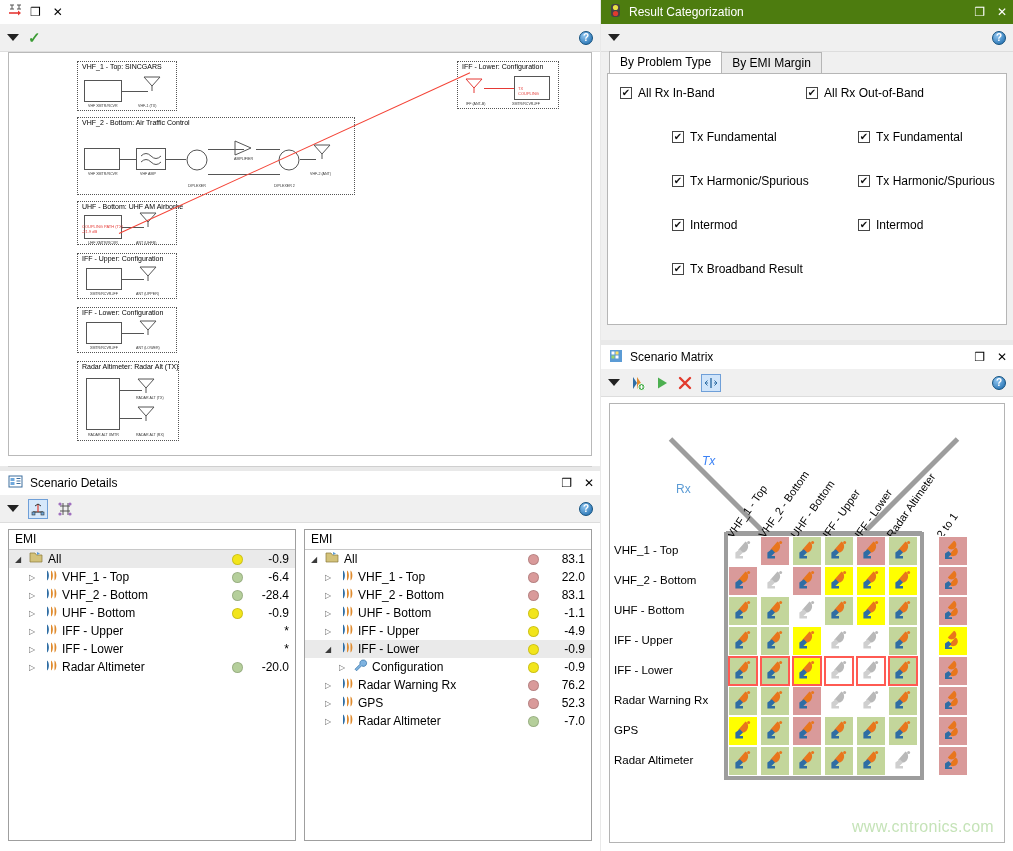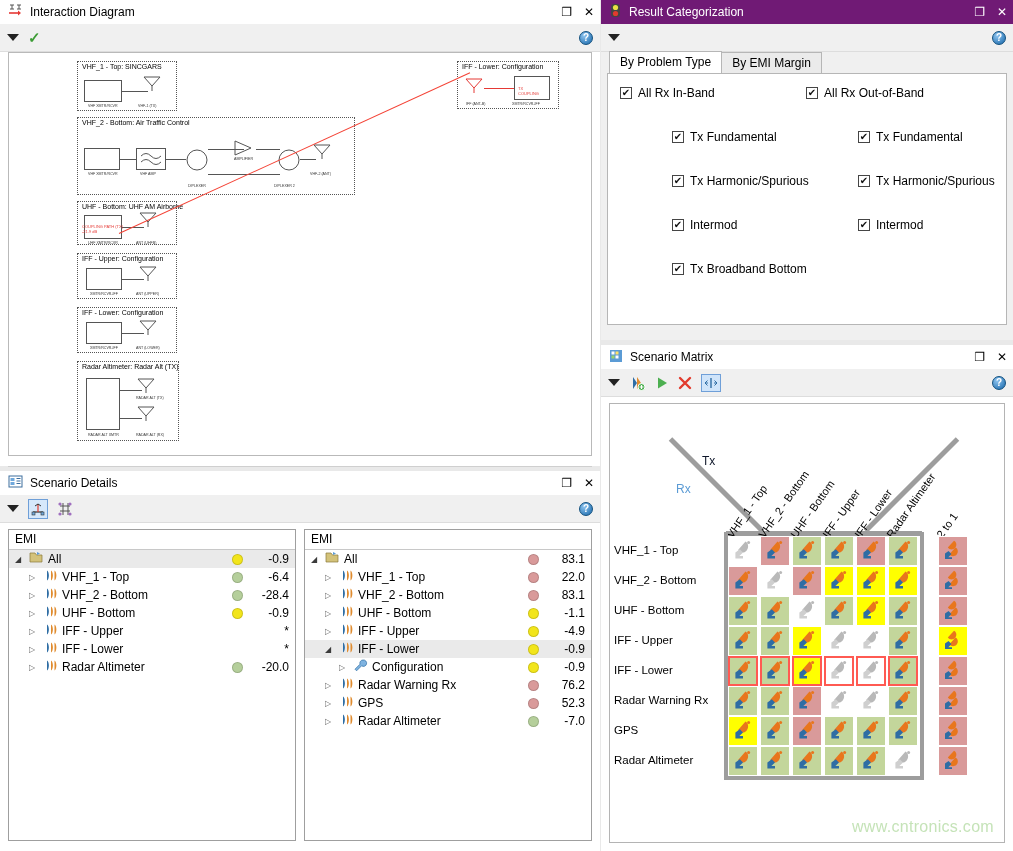--- a/index.html
+++ b/index.html
@@ -13,21 +13,21 @@
     overflow: hidden;
   }
   .root { position: relative; width: 1013px; height: 851px; background:#e9e9e9; }
 
   
   .panel { position: absolute; background: #ffffff; border: 1px solid #a8a8a8; }
   .panel-title {
     height: 24px; display: flex; align-items: center; gap: 7px;
     padding: 0 6px 0 8px; background: #ffffff; font-size: 12px;
   }
-  .panel-title.active { background: #701a75; color: #ffffff; }
+  .panel-title.active { background: #4d7c0f; color: #ffffff; }
   .panel-title .ttl { flex: 1; }
   .win-btns { display: flex; align-items: center; gap: 12px; }
   .win-btn { cursor: default; line-height: 1; font-size: 12px; }
   .panel-title.active .win-btn { color: #fff; }
 
   .toolbar {
     height: 28px; background: #f0f0f0;
     display: flex; align-items: center; gap: 9px;
     padding: 0 7px; border-bottom: 1px solid #ddd;
   }
@@ -100,21 +100,21 @@
   #scenario-matrix .mbody {
     position:absolute; left:8px; top:58px; right:8px; bottom:8px;
     background:#fff; border:1px solid #b4b4b4; overflow:hidden;
   }
   .mat { position:absolute; left:0; top:0; }
   .rowlbl { position:absolute; font-size:11.5px; white-space:nowrap; }
   .collbl { position:absolute; font-size:11px; white-space:nowrap; transform-origin:left bottom; transform:rotate(-55deg); }
   .cell { position:absolute; width:30px; height:30px; border:1px solid #fff; }
   .cell.hl { border:2px solid #ff5a52; }
   .axisbar { position:absolute; background:#9d9d9d; }
-  .tx-lbl { position:absolute; color:#0f172a; font-size:12px; }
+  .tx-lbl { position:absolute; color:#3b82f6; font-size:12px;font-style:italic; }
   .rx-lbl { position:absolute; color:#5b9bd5; font-size:12px; }
   .watermark {
     position:absolute; right:10px; bottom:6px;
     color:#c5e3b8; font-size:16px; letter-spacing:.3px;
   }
   .sep { position:absolute; background:#cfcfcf; height:1px; }
 </style>
 </head>
 <body>
 
@@ -123,21 +123,20 @@
   <div class="panel" id="interaction-diagram">
     <div class="panel-title">
       <span>
         <svg width="15" height="15" viewBox="0 0 15 15">
           <path d="M2 2h4M4 2v4M2 6h4" stroke="#555" fill="none" stroke-width="1"></path>
           <path d="M9 2h4M11 2v4M9 6h4" stroke="#555" fill="none" stroke-width="1"></path>
           <path d="M1 10h11" stroke="#e53935" stroke-width="1.6"></path>
           <path d="M10 7.5l3 2.5-3 2.5z" fill="#e53935"></path>
         </svg>
       </span>
-      <span class="ttl">Interaction Diagram</span>
       <span class="win-btns">
         <span class="win-btn">❐</span>
         <span class="win-btn">✕</span>
       </span>
     </div>
     <div class="toolbar">
       <span class="tri-down"></span>
       <span class="check-tick">✓</span>
       <span class="spacer"></span>
       <span class="help-icon">?</span>
@@ -305,21 +304,21 @@
         <div class="cbrow" style="left:64px;top:100px;">
           <span class="cbox"></span>
           <span>Tx Harmonic/Spurious</span>
         </div>
         <div class="cbrow" style="left:64px;top:144px;">
           <span class="cbox"></span>
           <span>Intermod</span>
         </div>
         <div class="cbrow" style="left:64px;top:188px;">
           <span class="cbox"></span>
-          <span>Tx Broadband Bottom</span>
+          <span>Tx Broadband Result</span>
         </div>
 
         <div class="cbrow" style="left:198px;top:12px;">
           <span class="cbox"></span>
           <span>All Rx Out-of-Band</span>
         </div>
         <div class="cbrow" style="left:250px;top:56px;">
           <span class="cbox"></span>
           <span>Tx Fundamental</span>
         </div>

